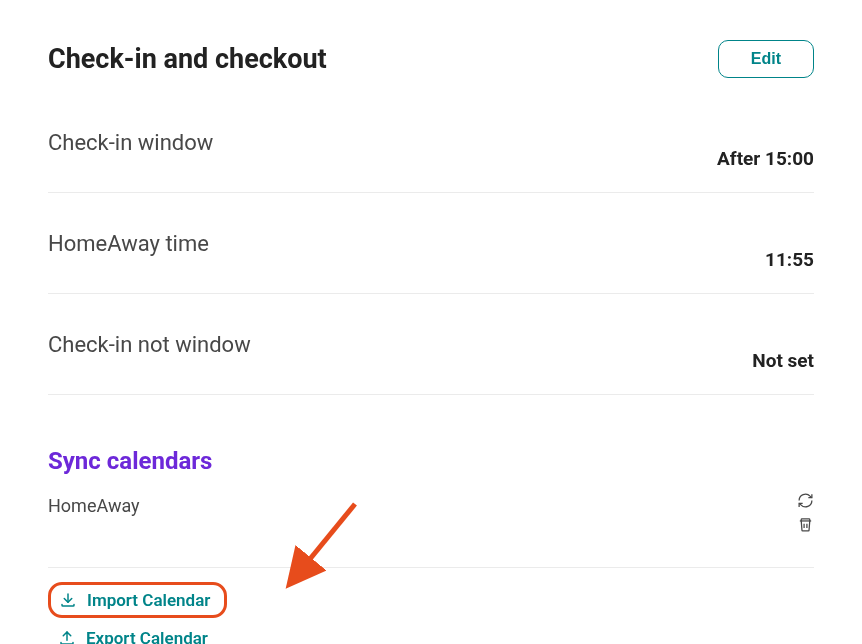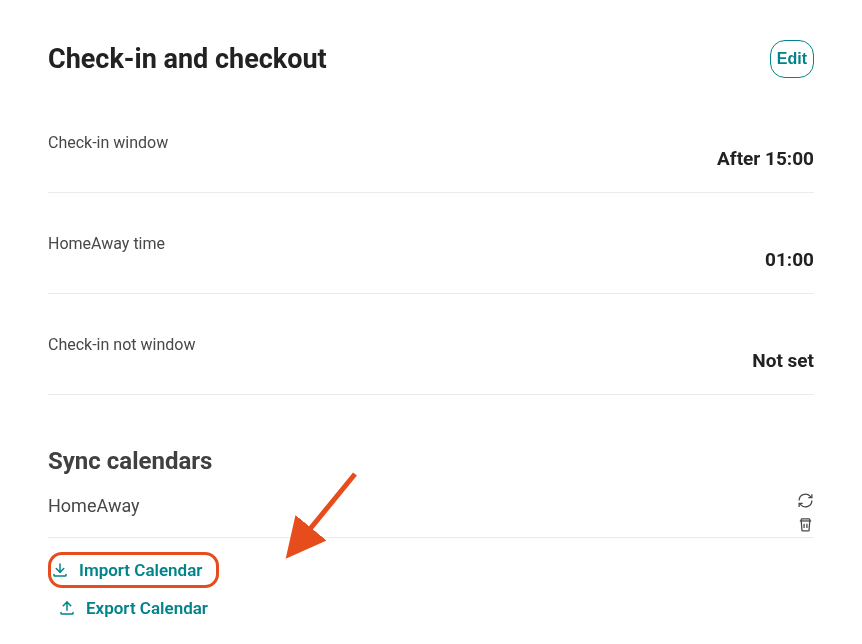--- a/index.html
+++ b/index.html
@@ -25,59 +25,59 @@
       font-size: 27px;
       font-weight: 700;
       color: #222222;
     }
     .edit-button {
       background: #ffffff;
       border: 1.5px solid #008489;
       color: #008489;
       font-size: 16px;
       font-weight: 600;
-      padding: 9px 6px;
-      border-radius: 15px;
+      padding: 9px 32px;
+      border-radius: 10px;
       cursor: pointer;
     }
     .setting-row {
       display: flex;
       justify-content: space-between;
       align-items: center;
       padding: 22px 0;
       border-bottom: 1px solid #ebebeb;
     }
     .setting-row:last-of-type {
       border-bottom: 1px solid #ebebeb;
     }
     .setting-label {
-      font-size: 16px;
+      font-size: 22px;
       font-weight: 400;
       color: #484848;
     }
     .setting-value {
       font-size: 19px;
       font-weight: 700;
       color: #222222;
       margin-top: 33px;
     }
     .sync-section {
       margin-top: 52px;
     }
     .sync-title {
       font-size: 24px;
       font-weight: 700;
-      color: #404040;
+      color: #6d28d9;
       margin-bottom: 16px;
     }
     .calendar-row {
       display: flex;
       justify-content: space-between;
       align-items: flex-start;
-      padding-bottom: 4px;
+      padding-bottom: 34px;
       border-bottom: 1px solid #ebebeb;
     }
     .calendar-name {
       font-size: 18px;
       color: #484848;
       padding-top: 4px;
     }
     .calendar-actions {
       display: flex;
       flex-direction: column;
@@ -103,21 +103,21 @@
       gap: 10px;
       color: #008489;
       font-size: 17px;
       font-weight: 600;
       cursor: pointer;
       padding: 6px 10px;
     }
     .link-row.highlighted {
       border: 3.5px solid #e74c1c;
       border-radius: 14px;
-      padding: 5px 14px 5px 0;
+      padding: 5px 14px 5px 8px;
     }
     .link-row-container {
       display: block;
       margin-bottom: 4px;
     }
     .import-icon, .export-icon {
       width: 18px;
       height: 18px;
       flex-shrink: 0;
     }
@@ -136,21 +136,21 @@
   <button class="edit-button">Edit</button>
 </div>
 
 <div class="setting-row">
   <span class="setting-label">Check-in window</span>
   <span class="setting-value">After 15:00</span>
 </div>
 
 <div class="setting-row">
   <span class="setting-label">HomeAway time</span>
-  <span class="setting-value">01:00</span>
+  <span class="setting-value">11:55</span>
 </div>
 
 <div class="setting-row">
   <span class="setting-label">Check-in not window</span>
   <span class="setting-value">Not set</span>
 </div>
 
 <div class="sync-section">
   <h2 class="sync-title">Sync calendars</h2>
 

